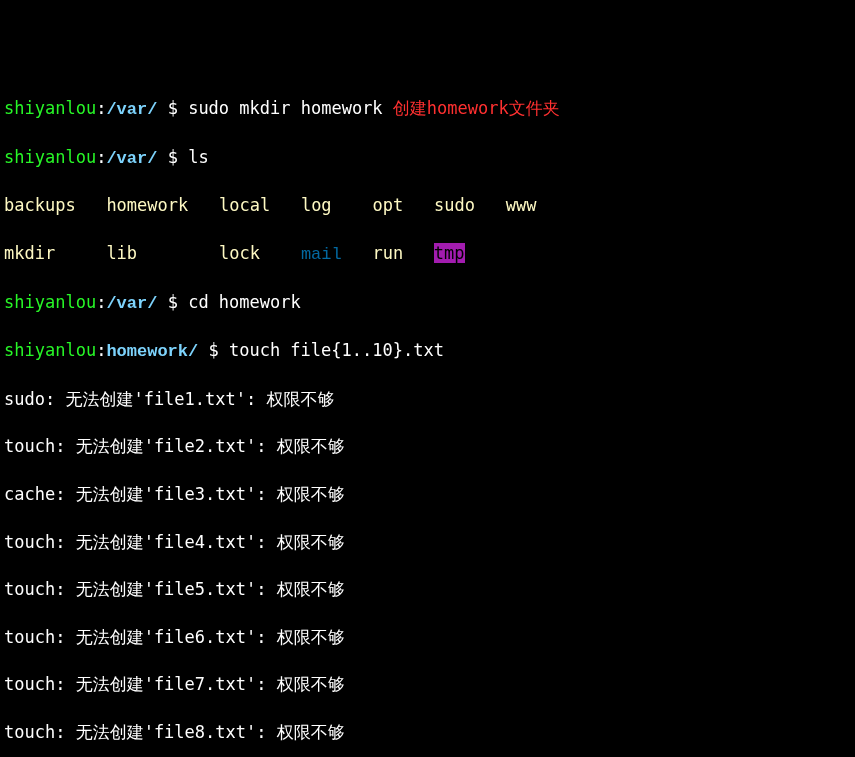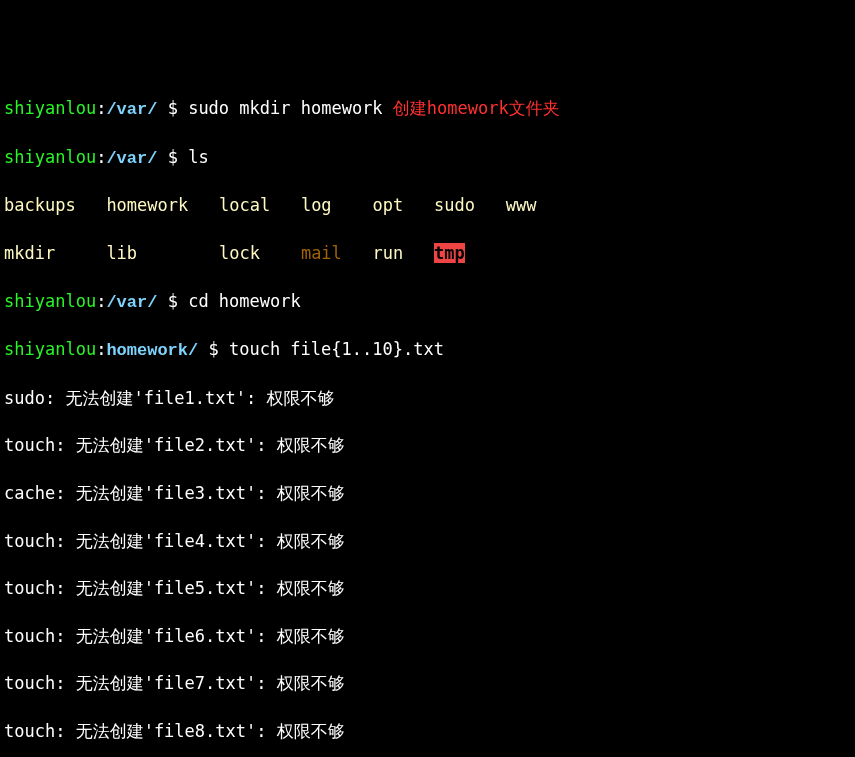--- a/index.html
+++ b/index.html
@@ -13,23 +13,23 @@
     width: 855px;
     height: 757px;
     box-sizing: border-box;
     overflow: hidden;
     white-space: pre;
   }
   .line { white-space: pre; }
   .g  { color: #27f627; font-weight: normal; }     
   .b  { color: #7dd3fc; font-weight: bold; font-family: Liberation Mono, monospace; }     
   .bt { color: #fef9c3; margin-top: 27px; }                        
-  .c  { color: #a16207; }                        
+  .c  { color: #0369a1; font-family: Liberation Mono, monospace; }                        
   .r  { color: #ff3030; }                        
-  .inv { background: #ef4444; color: #000; font-weight: bold; }
+  .inv { background: #a21caf; color: #000; }
   .w  { color: #fff; }
 </style>
 </head>
 <body>
 
 
 
 <div class="line"><span class="g">shiyanlou</span><span class="w">:</span><span class="b">/var/</span><span class="w"> </span><span class="w">$</span><span class="w"> </span><span class="w">sudo mkdir homework</span><span class="r"> <span>创建homework文件夹</span></span></div>
 <div class="line"><span class="g">shiyanlou</span><span class="w">:</span><span class="b">/var/</span><span class="w"> </span><span class="w">$</span><span class="w"> </span><span class="w">ls</span></div>
 <div class="line"><span class="bt">backups</span>   <span class="bt">homework</span>   <span class="bt">local</span>   <span class="bt">log</span>    <span class="bt">opt</span>   <span class="bt">sudo</span>   <span class="bt">www</span></div>

